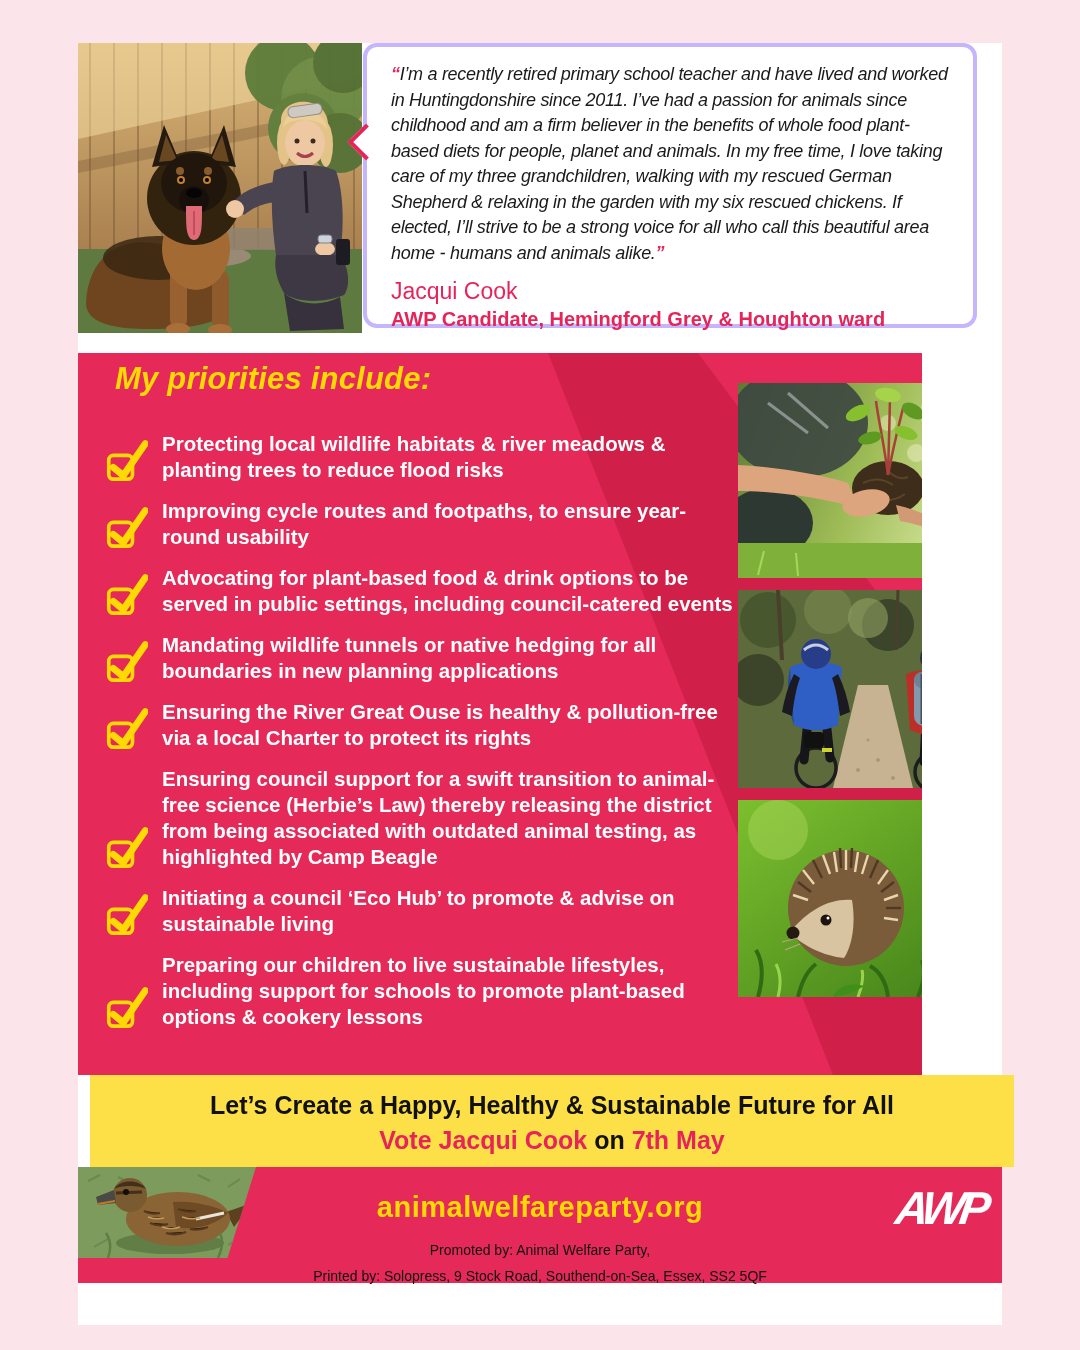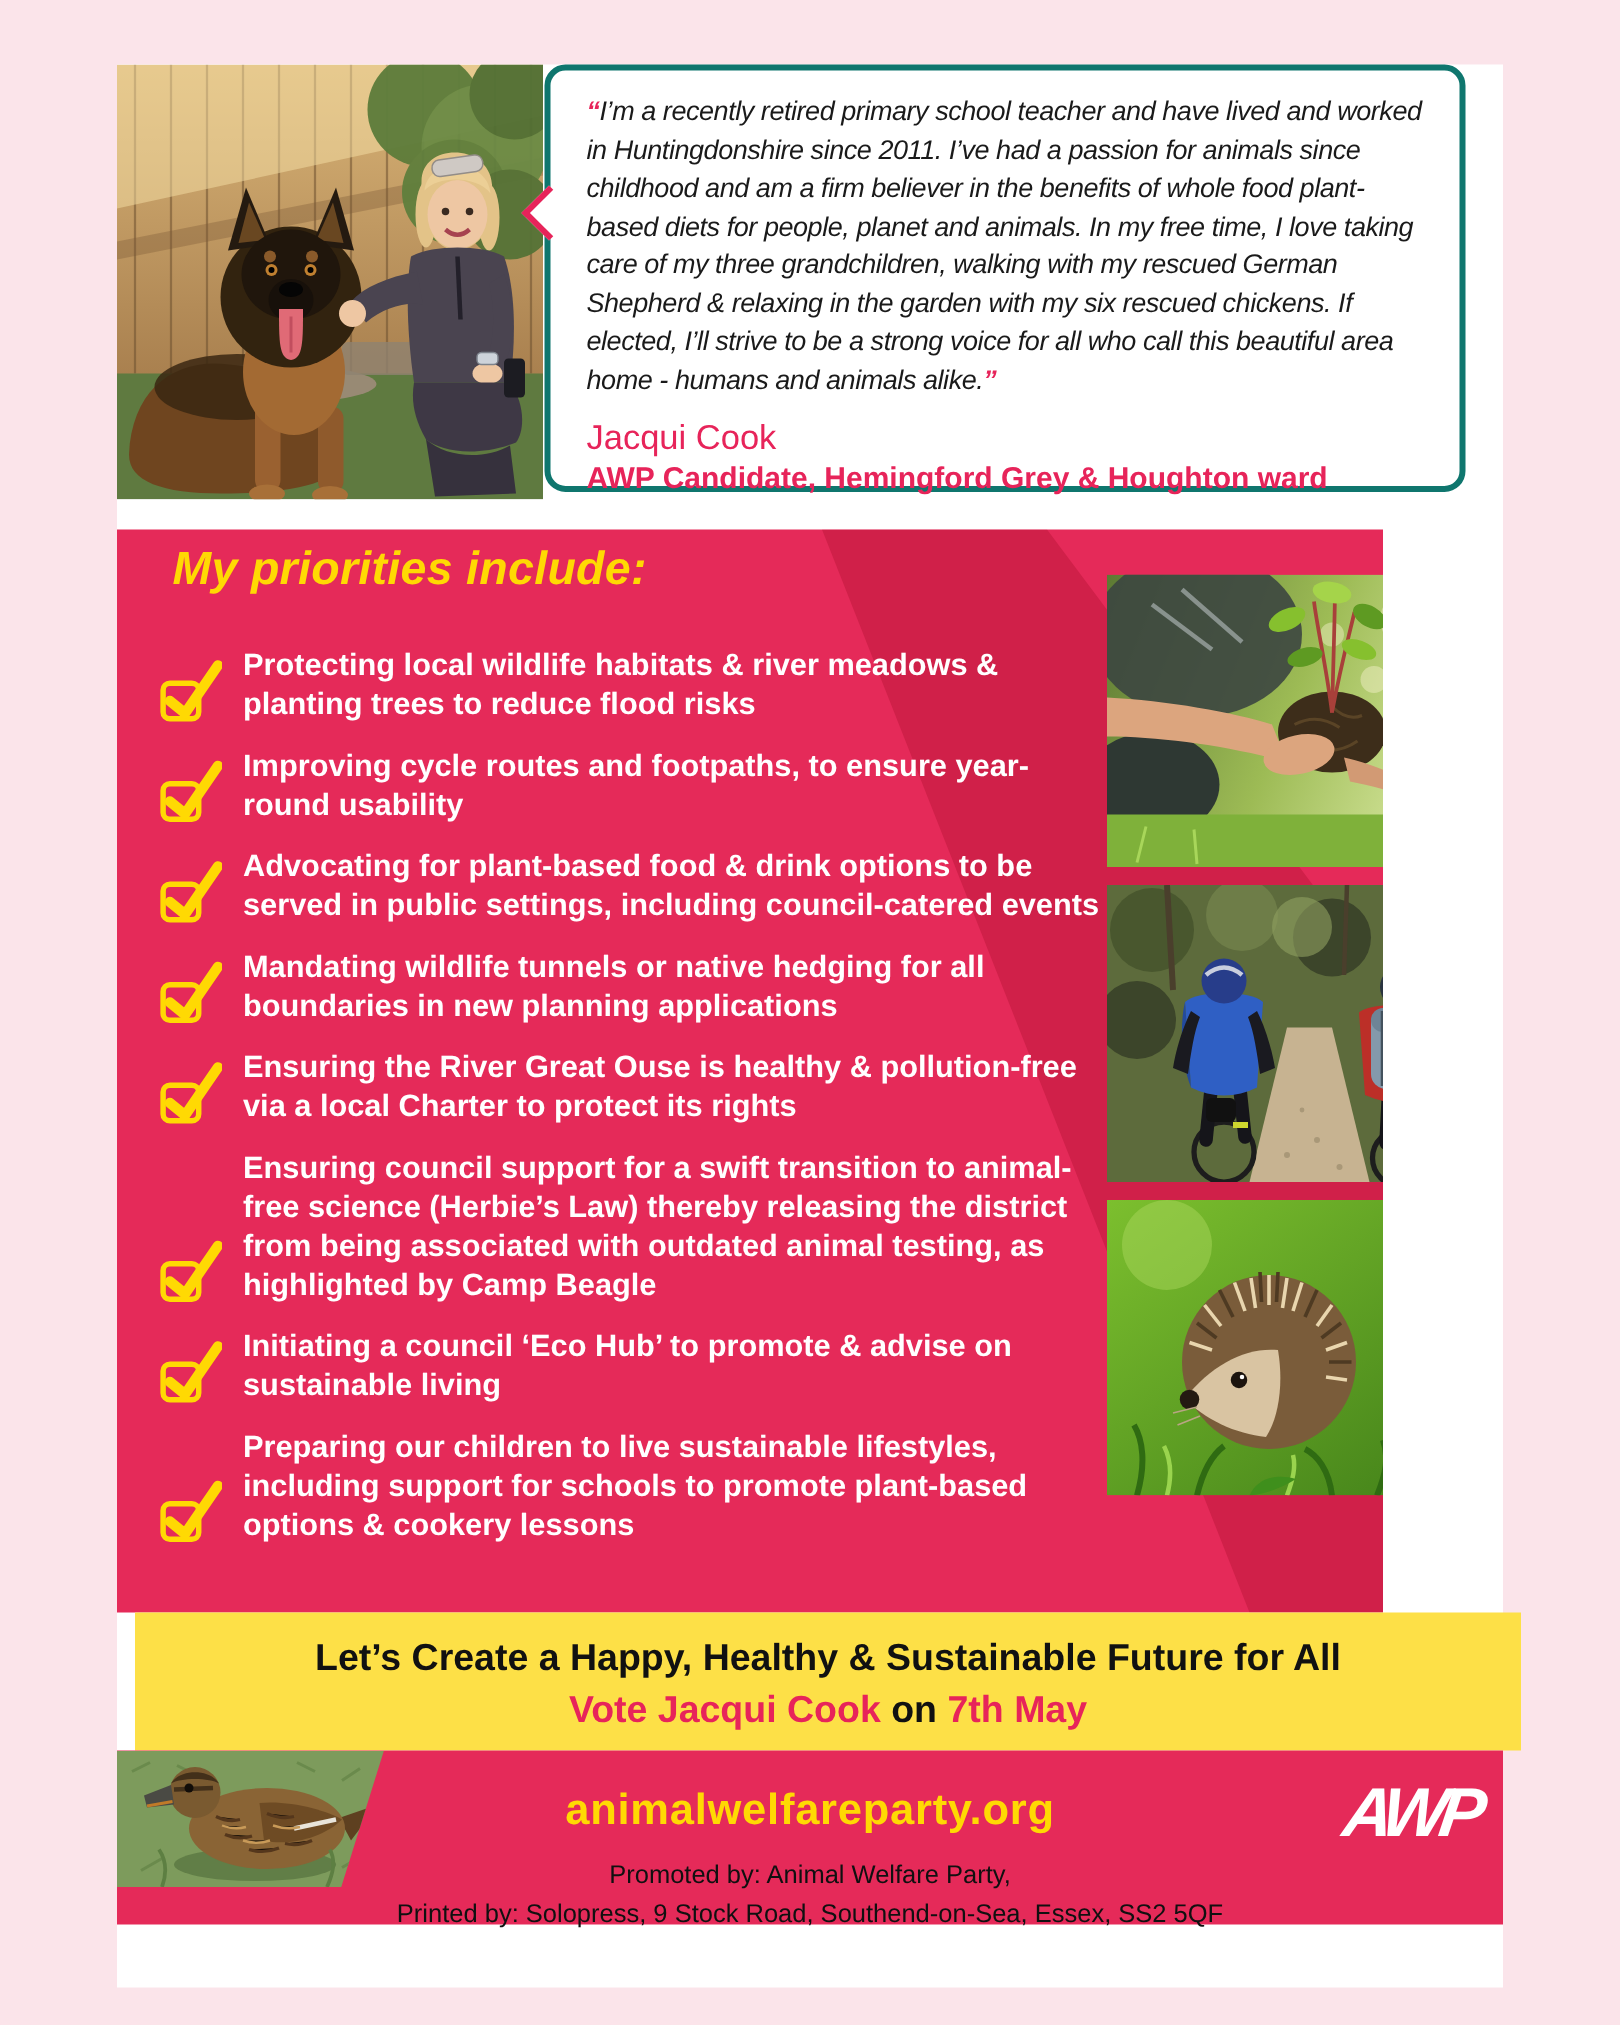--- a/index.html
+++ b/index.html
@@ -3,21 +3,21 @@
 <meta charset="utf-8">
 <style>
   html,body{margin:0;padding:0;background:#fbe4ea;}
   .page{position:relative;width:1080px;height:1350px;background:#fbe4ea;overflow:hidden;
         font-family:"Liberation Sans",sans-serif;}
   .content{position:absolute;left:78px;top:43px;width:924px;height:1282px;background:#ffffff;}
 
   
   .candidate-photo{position:absolute;left:0;top:0;width:284px;height:290px;overflow:hidden;}
   .quote-box{position:absolute;left:285px;top:0;width:614px;height:285px;background:#fff;
-             border:4px solid #0f766e;border-radius:14px;box-sizing:border-box;}
+             border:4px solid #c4b5fd;border-radius:14px;box-sizing:border-box;}
   .quote-tail{position:absolute;left:-14px;top:82px;width:22px;height:22px;background:#ffffff;
               border-left:4px solid #e7245a;border-bottom:4px solid #e7245a;transform:rotate(45deg);}
   .quote-text{margin:0;padding:15px 20px 0 24px;font-size:18px;line-height:25.5px;
               letter-spacing:-0.3px;font-style:italic;color:#1a1a1a;}
   .qmark{color:#e7245a;font-weight:bold;}
   .candidate-name{padding:12px 0 0 24px;font-size:23px;color:#e7245a;}
   .candidate-role{padding:3px 0 0 24px;font-size:20px;font-weight:bold;color:#e7245a;}
 
   
   .panel{position:absolute;left:0;top:310px;width:844px;height:722px;background:#e52a59;overflow:hidden;}
@@ -40,21 +40,21 @@
   .cta-line2 .pink{color:#e7245a;}
 
   
   .footer{position:absolute;left:0;top:1124px;width:924px;height:116px;background:#e52a59;}
   .duck-photo{position:absolute;left:0;top:0;width:178px;height:91px;overflow:hidden;
               clip-path:polygon(0 0,100% 0,84% 100%,0 100%);}
   .website{position:absolute;left:0;right:0;top:24px;text-align:center;font-size:29px;
            font-weight:bold;color:#ffd903;letter-spacing:0.5px;}
   .awp-logo{position:absolute;right:16px;top:14px;font-size:46px;font-weight:bold;font-style:italic;
             color:#ffffff;letter-spacing:-5px;transform:skewX(-8deg);}
-  .footer-lines{position:absolute;left:0;right:0;top:70px;text-align:center;font-size:17px;
+  .footer-lines{position:absolute;left:0;right:0;top:70px;text-align:center;font-size:14px;
                 line-height:26px;color:#101010;}
 </style>
 </head>
 <body>
 
 <div class="page">
   <div class="content">
 
     <div class="candidate-photo">
       <svg width="284" height="290" viewBox="0 0 284 290">

